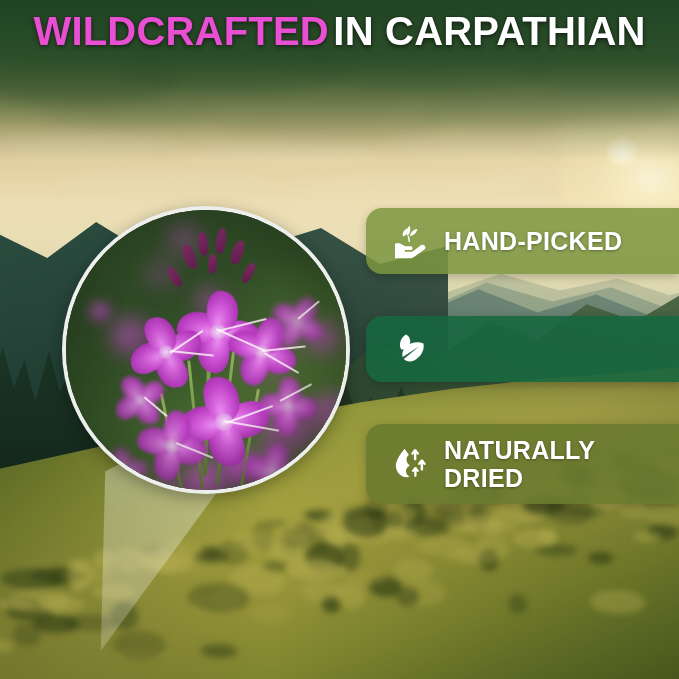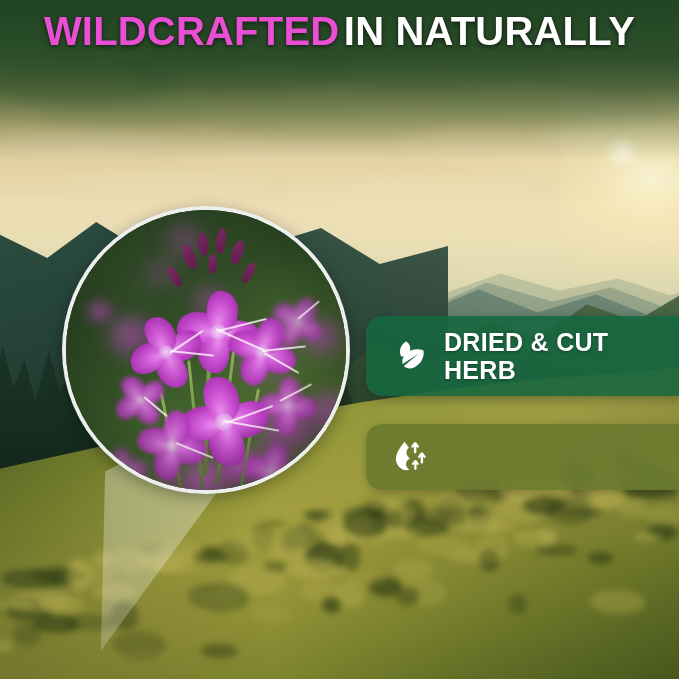--- a/index.html
+++ b/index.html
@@ -387,21 +387,21 @@
         <div class="tuft" style="left: 522.595px; top: 497.224px; width: 42.3146px; height: 18.0415px; background: rgba(42, 58, 18, 0.61);"></div>
         <div class="tuft" style="left: 278.428px; top: 525.114px; width: 36.7219px; height: 14.5751px; background: rgba(196, 186, 86, 0.286);"></div>
       </div>
     <div class="grade"></div>
     <div class="topwash"></div>
   </div>
 
   <div class="headline">
     <span class="ln">
       <span class="hl-word accent">WILDCRAFTED</span>
-      <span class="hl-word">IN NATURALLY</span>
+      <span class="hl-word">IN CARPATHIAN</span>
     </span>
   </div>
 
   <div class="pin">
     <div class="pin-tail"></div>
     <div class="pin-circle">
       <div class="fw-bg"></div>
       <div id="fireweed" style="position: absolute; inset: 0px;">
           <div class="blossom" style="left: 179.53px; top: 233.301px; width: 49.6044px; height: 42.6598px; background: radial-gradient(circle at 40% 38%, rgba(214, 92, 216, 0.5) 0%, rgba(158, 44, 166, 0.36) 70%, rgba(120, 28, 128, 0) 100%); filter: blur(10.2439px); position: absolute;"></div>
           <div class="blossom" style="left: 154.803px; top: 240.568px; width: 42.2211px; height: 36.3102px; background: radial-gradient(circle at 40% 38%, rgba(214, 92, 216, 0.83) 0%, rgba(158, 44, 166, 0.537) 70%, rgba(120, 28, 128, 0) 100%); filter: blur(5.97649px); position: absolute;"></div>
@@ -513,41 +513,55 @@
           <div class="stamen" style="position: absolute; left: 214px; top: 190px; width: 36px; height: 2.4px; transform-origin: 0% 50%; transform: rotate(-28deg); filter: blur(0.5px); opacity: 0.88;"></div>
           <div class="stamen" style="position: absolute; left: 78px; top: 186px; width: 30px; height: 2.4px; transform-origin: 0% 50%; transform: rotate(40deg); filter: blur(0.5px); opacity: 0.88;"></div>
           <div class="stamen" style="position: absolute; left: 232px; top: 108px; width: 28px; height: 2.4px; transform-origin: 0% 50%; transform: rotate(-40deg); filter: blur(0.5px); opacity: 0.88;"></div>
           <div class="" style="position: absolute; inset: 0px; background: radial-gradient(at 50% 45%, rgba(0, 0, 0, 0) 42%, rgba(10, 20, 8, 0.3) 82%, rgba(8, 16, 6, 0.48) 100%);"></div>
         </div>
     </div>
   </div>
 
   <div class="badges">
 
+    <div class="badge" id="badge-0">
+      <span class="bicon">
+        <svg viewBox="0 0 48 48" width="42" height="42" aria-hidden="true">
+          <g fill="#ffffff">
+            <path d="M24 9c0 5-3.2 8.6-7.2 9.5C16.2 13.4 19.3 9.6 24 9z"></path>
+            <path d="M24.8 6.5c1.6 4.7.3 9.3-2.9 11.7-1.4-4.8.2-9.5 2.9-11.7z"></path>
+            <path d="M33.6 10.2c-1.1 4.9-4.7 8-8.8 7.9 1.4-4.7 5-7.6 8.8-7.9z"></path>
+            <path d="M22.4 18.2c.5 2.1.9 4.3 1.2 6.8h1.6c-.2-2.5-.6-4.8-1.2-6.9-.5 0-1.1 0-1.6.1z"></path>
+            <path d="M8 27.5c1.6-1.6 3.8-1.7 5.7-.7l6.2 3.2h5.9c1.3 0 2.3 1 2.3 2.2s-1 2.2-2.3 2.2h-6.6v1.8h6.9c1.2 0 2.3-.4 3.2-1.1l7.9-6.1c1.5-1.1 3.6-.9 4.8.5 1.1 1.3.9 3.2-.4 4.3L31 41.3c-1.8 1.5-4 2.3-6.3 2.3H8z"></path>
+          </g>
+        </svg>
+      </span>
+      <span class="btext">HAND-PICKED</span>
+    </div>
 
     <div class="badge" id="badge-1">
       <span class="bicon">
         <svg viewBox="0 0 48 48" width="42" height="42" aria-hidden="true">
           <g fill="#ffffff">
             <path d="M20.5 7.5c4.2 2.1 6 7 4.3 11.4-1.6 4.1-5.7 6.3-9.6 5.6-3.2-4.4-1.5-12.9 5.3-17z"></path>
             <path d="M40.5 17.6c1.6 7.4-3 15.7-10.6 19.4-4.5 2.2-9.3 1.4-11.8-1.5l17.3-14.4-18.6 12c-1.2-4.1.5-9.2 4.4-12.6 5-4.3 13-5.6 19.3-2.9z"></path>
           </g>
         </svg>
       </span>
-      <span class="btext">DRIED &amp; CUT
-HERB</span>
     </div>
 
     <div class="badge" id="badge-2">
       <span class="bicon">
         <svg viewBox="0 0 48 48" width="42" height="42" aria-hidden="true">
           <g fill="#ffffff">
             <path d="M19 6.5c1.4 2.3 3.1 4.6 4.9 6.9-1.3 1.1-2.2 2.3-2.6 3.7-1 3.5 1.1 6.5 3.6 8.9-3 1.4-4.7 4-4.3 6.9.3 2.3 1.9 4.3 4 5.8-.9.3-1.9.5-2.9.5C14.9 39.2 9 33.3 9 26c0-5.9 5.1-13.9 10-19.5z"></path>
             <path d="M30.6 7.2c.5-.3 1.2-.2 1.6.3l3 3.9c.4.6.3 1.4-.3 1.8-.6.4-1.4.3-1.8-.3l-.7-.9v6.2c0 .8-.6 1.4-1.4 1.4s-1.4-.6-1.4-1.4v-6.2l-.7.9c-.4.6-1.2.7-1.8.3-.6-.4-.7-1.2-.3-1.8l3-3.9c.2-.2.5-.3.8-.3z"></path>
             <path d="M38.3 18.9c.5-.3 1.2-.2 1.6.3l3 3.9c.4.6.3 1.4-.3 1.8-.6.4-1.4.3-1.8-.3l-.7-.9v6.2c0 .8-.6 1.4-1.4 1.4s-1.4-.6-1.4-1.4v-6.2l-.7.9c-.4.6-1.2.7-1.8.3-.6-.4-.7-1.2-.3-1.8l3-3.9c.2-.2.5-.3.8-.3z"></path>
             <path d="M30.9 27.6c.5-.3 1.2-.2 1.6.3l2.5 3.3c.4.5.3 1.3-.3 1.7-.6.4-1.3.3-1.7-.3l-.4-.5v5.2c0 .7-.6 1.3-1.3 1.3s-1.3-.6-1.3-1.3v-5.2l-.4.5c-.4.6-1.1.7-1.7.3-.6-.4-.7-1.2-.3-1.7l2.5-3.3c.2-.2.5-.3.8-.3z"></path>
           </g>
         </svg>
       </span>
+      <span class="btext">NATURALLY
+DRIED</span>
     </div>
 
   </div>
 </div>
 
 </body></html>

